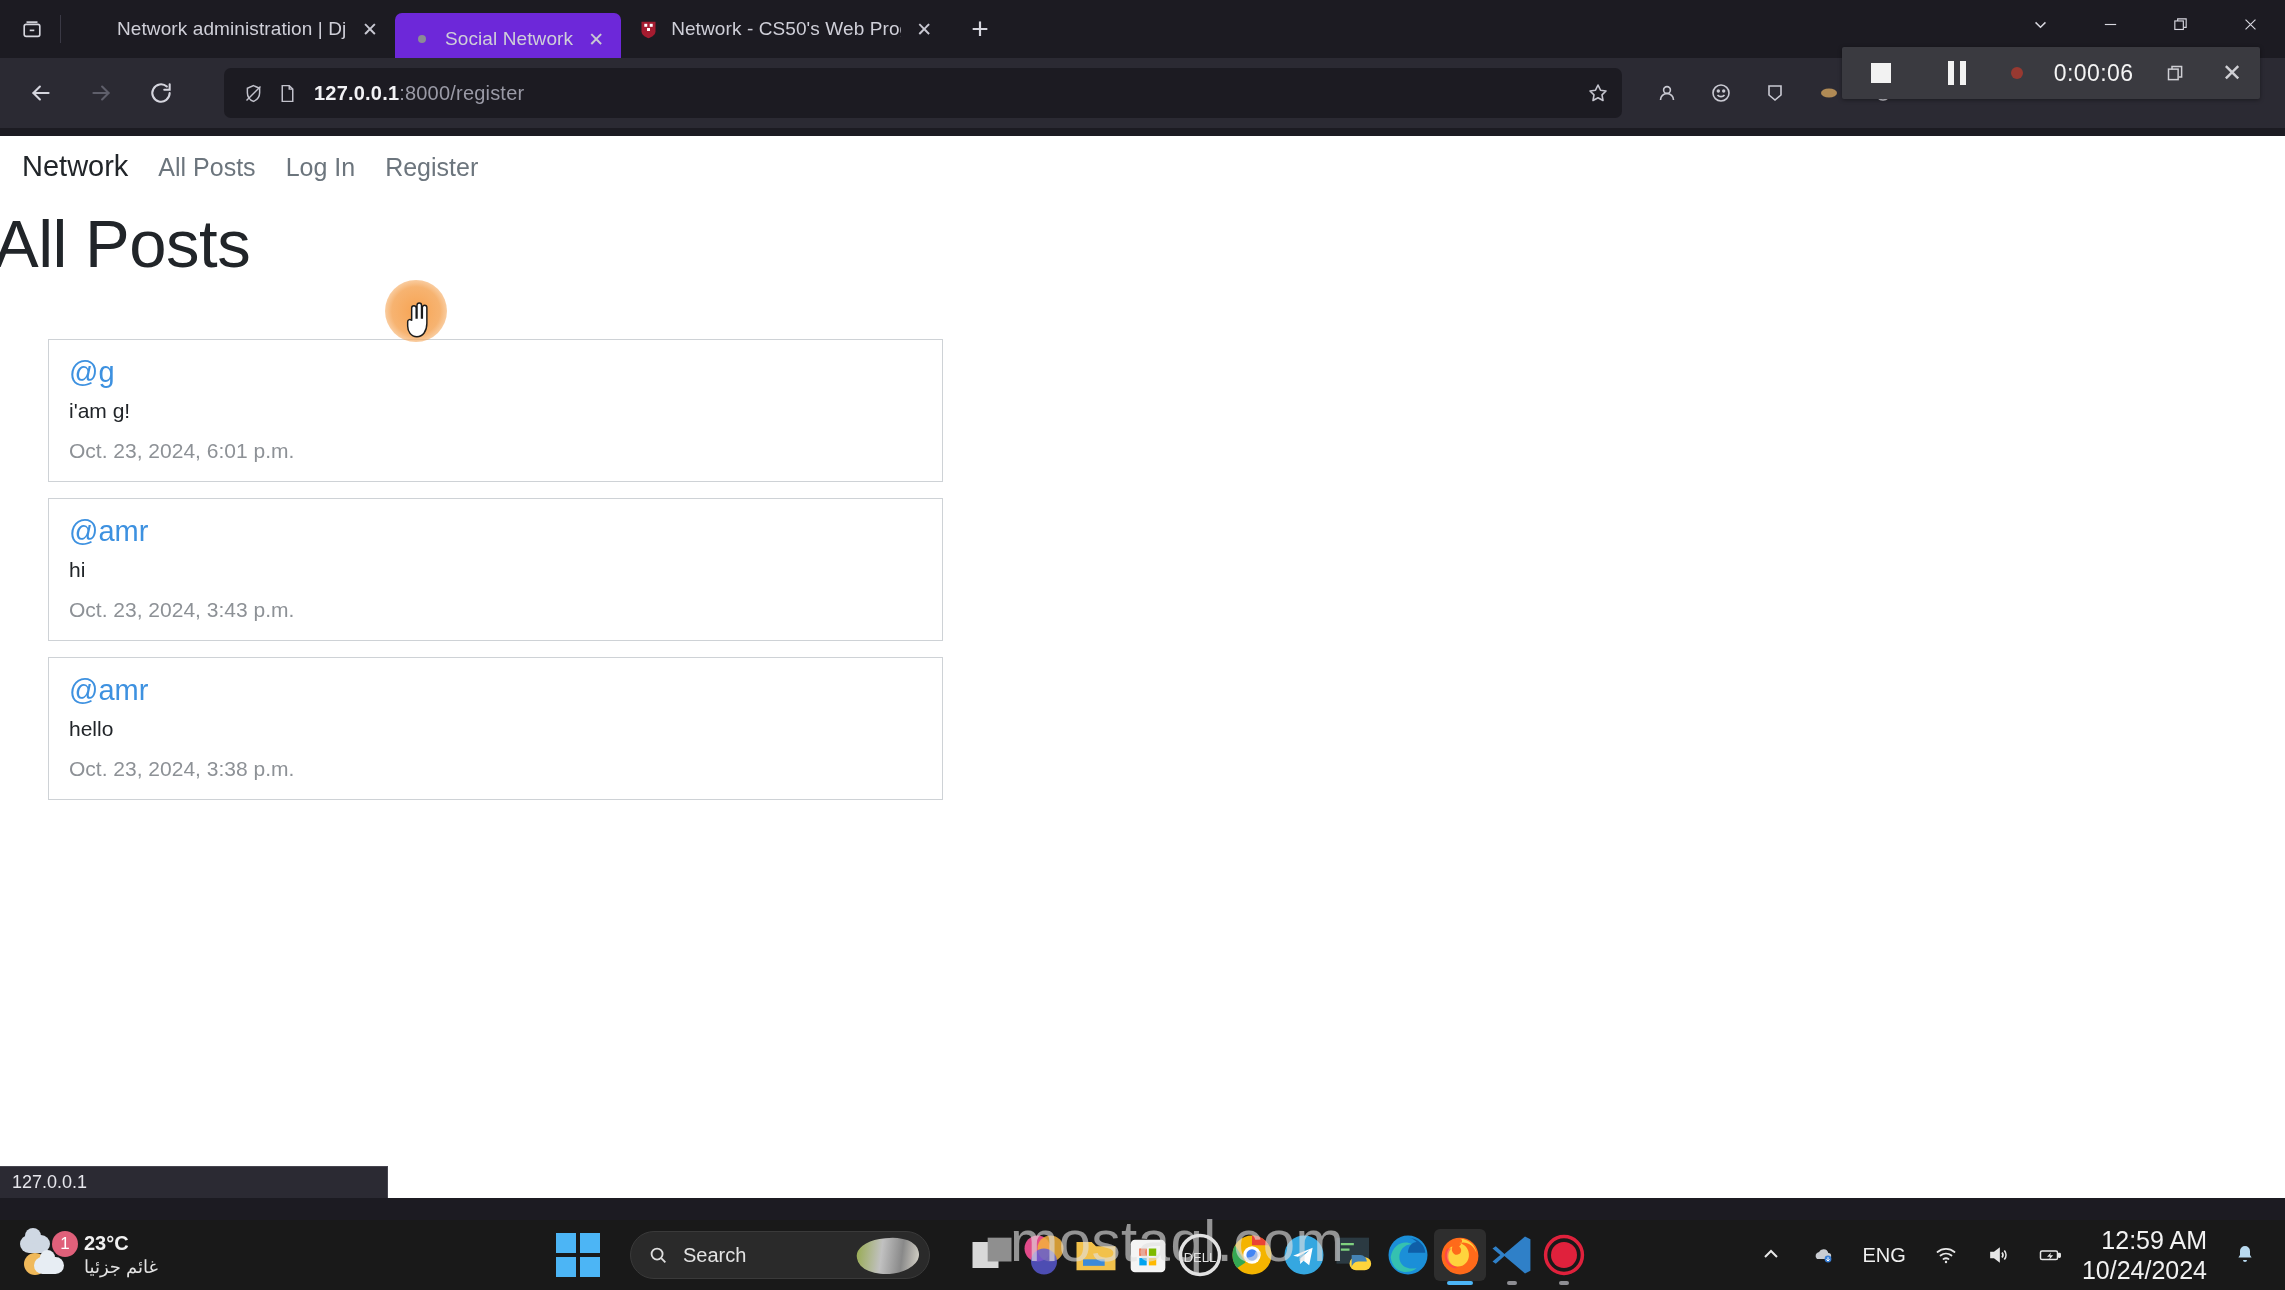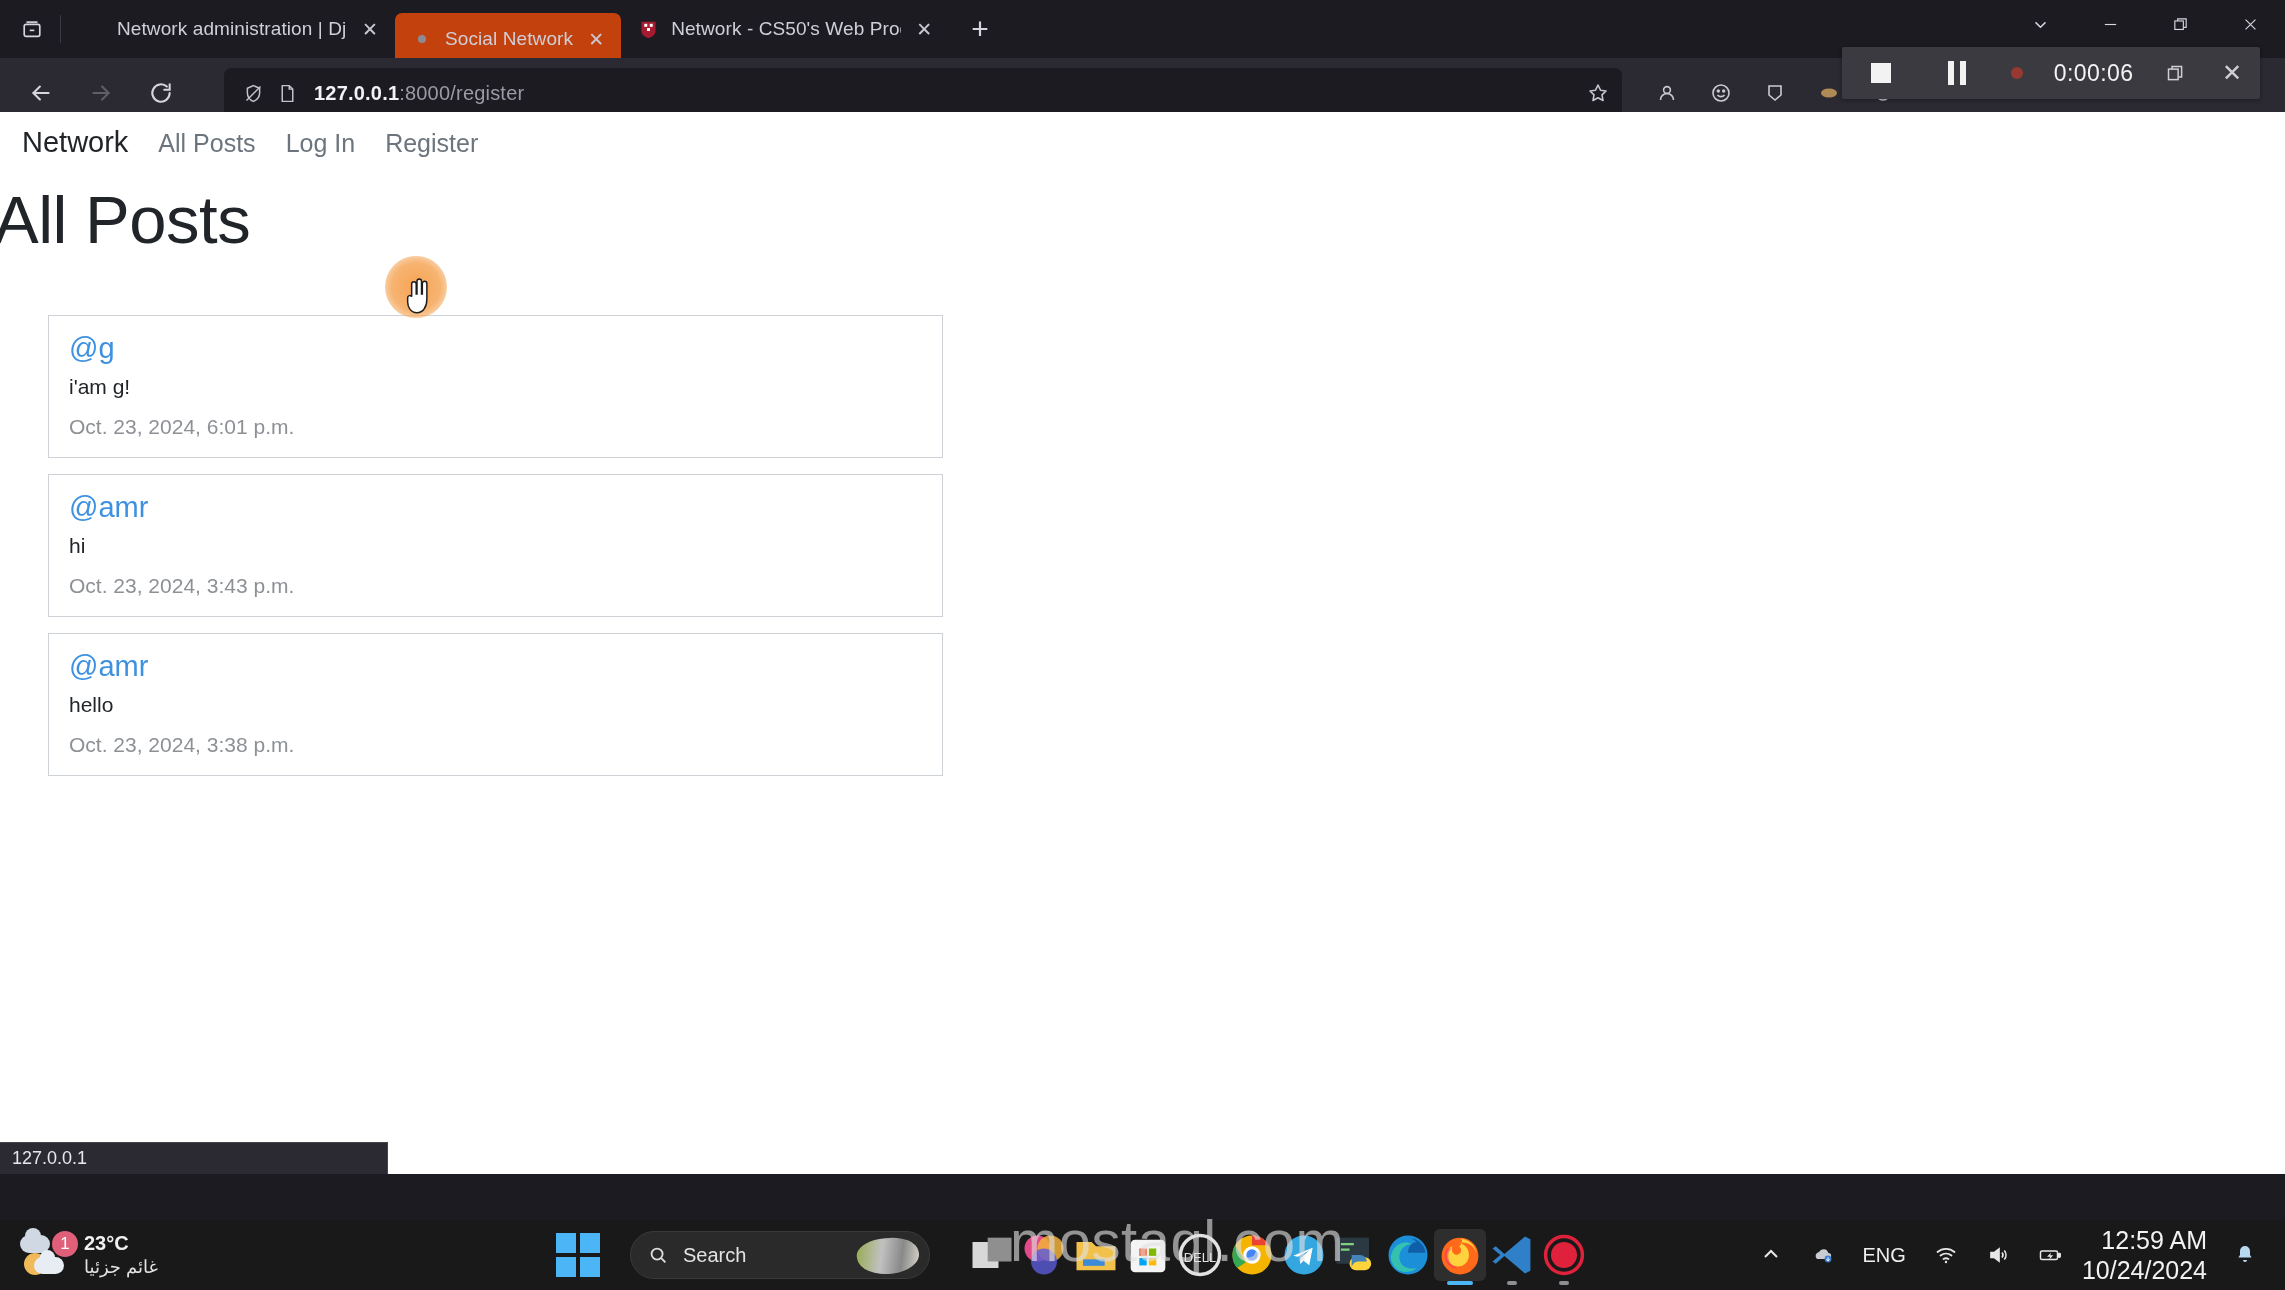--- a/index.html
+++ b/index.html
@@ -25,21 +25,21 @@
   .tabstrip-sep {
     width: 1px; height: 28px; background: #3a3945; margin: 0 6px;
   }
   .tabs { display: flex; align-items: center; height: 58px; }
   .tab {
     display: flex; align-items: center; height: 52px;
     padding: 0 12px 0 16px; border-radius: 7px;
     color: #cfcfd8; font-size: 19px; white-space: nowrap;
     max-width: 330px; position: relative;
   }
-  .tab.active { background: #c2410c; margin-top: 20px; }
+  .tab.active { background: #6d28d9; margin-top: 20px; }
   .tab-fav { width: 22px; height: 22px; margin-right: 12px; flex: 0 0 22px;
              display:flex; align-items:center; justify-content:center; }
   .tab-title {
     flex: 1 1 auto; overflow: hidden; text-overflow: clip; white-space: nowrap;
     max-width: 230px; font-size: 19px; letter-spacing: .1px;
   }
   .tab-close {
     width: 26px; height: 26px; margin-left: 10px; flex: 0 0 26px;
     display: flex; align-items: center; justify-content: center;
     color: #c8c8d2; font-size: 19px; line-height: 1;
@@ -92,21 +92,21 @@
   .url-star svg { width: 24px; height: 24px; }
   .tbicons { display: flex; align-items: center; margin-left: 18px; }
   .tbico {
     width: 54px; height: 50px; display: flex; align-items: center;
     justify-content: center; color: #cacad3;
   }
   .tbico svg { width: 24px; height: 24px; }
 
   
   .page {
-    position: absolute; top: 112px; left: 0; width: 2285px; height: 1062px;
+    position: absolute; top: 136px; left: 0; width: 2285px; height: 1062px;
     background: #ffffff; overflow: hidden;
   }
   .sitenav {
     display: flex; align-items: baseline; padding: 14px 0 14px 22px;
     position: relative;
   }
   .brand {
     font-size: 29px; color: #212529; margin-right: 30px;
     font-family: "Liberation Sans", sans-serif;
   }

